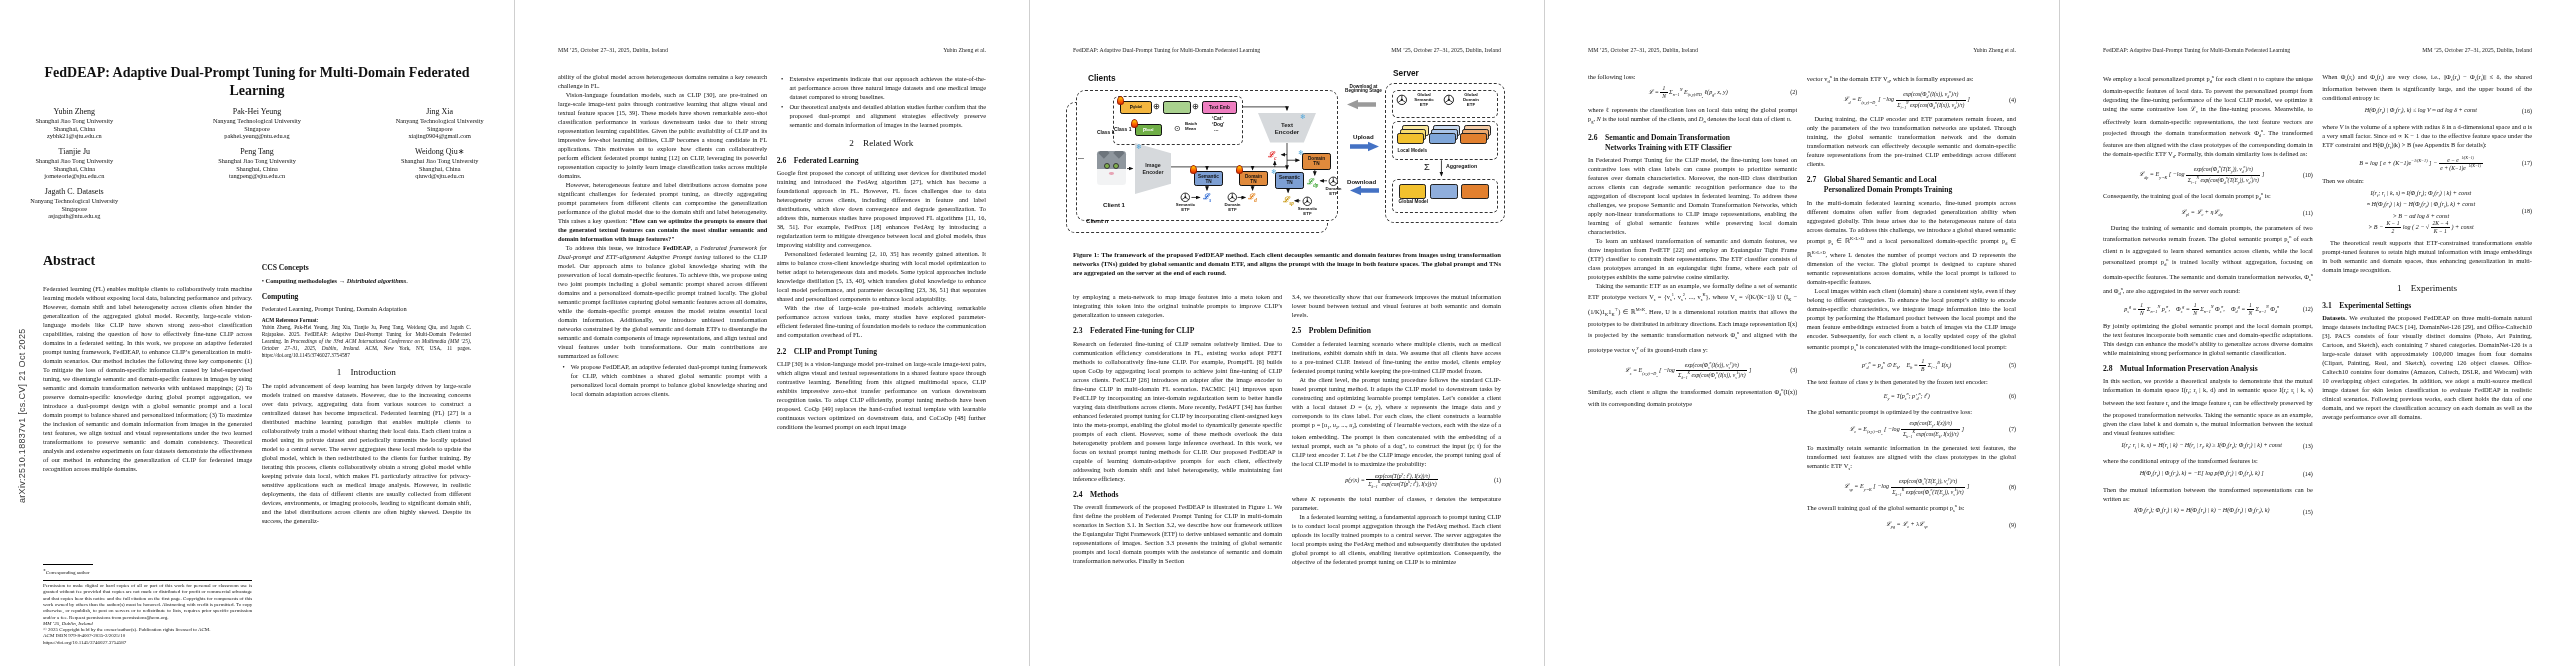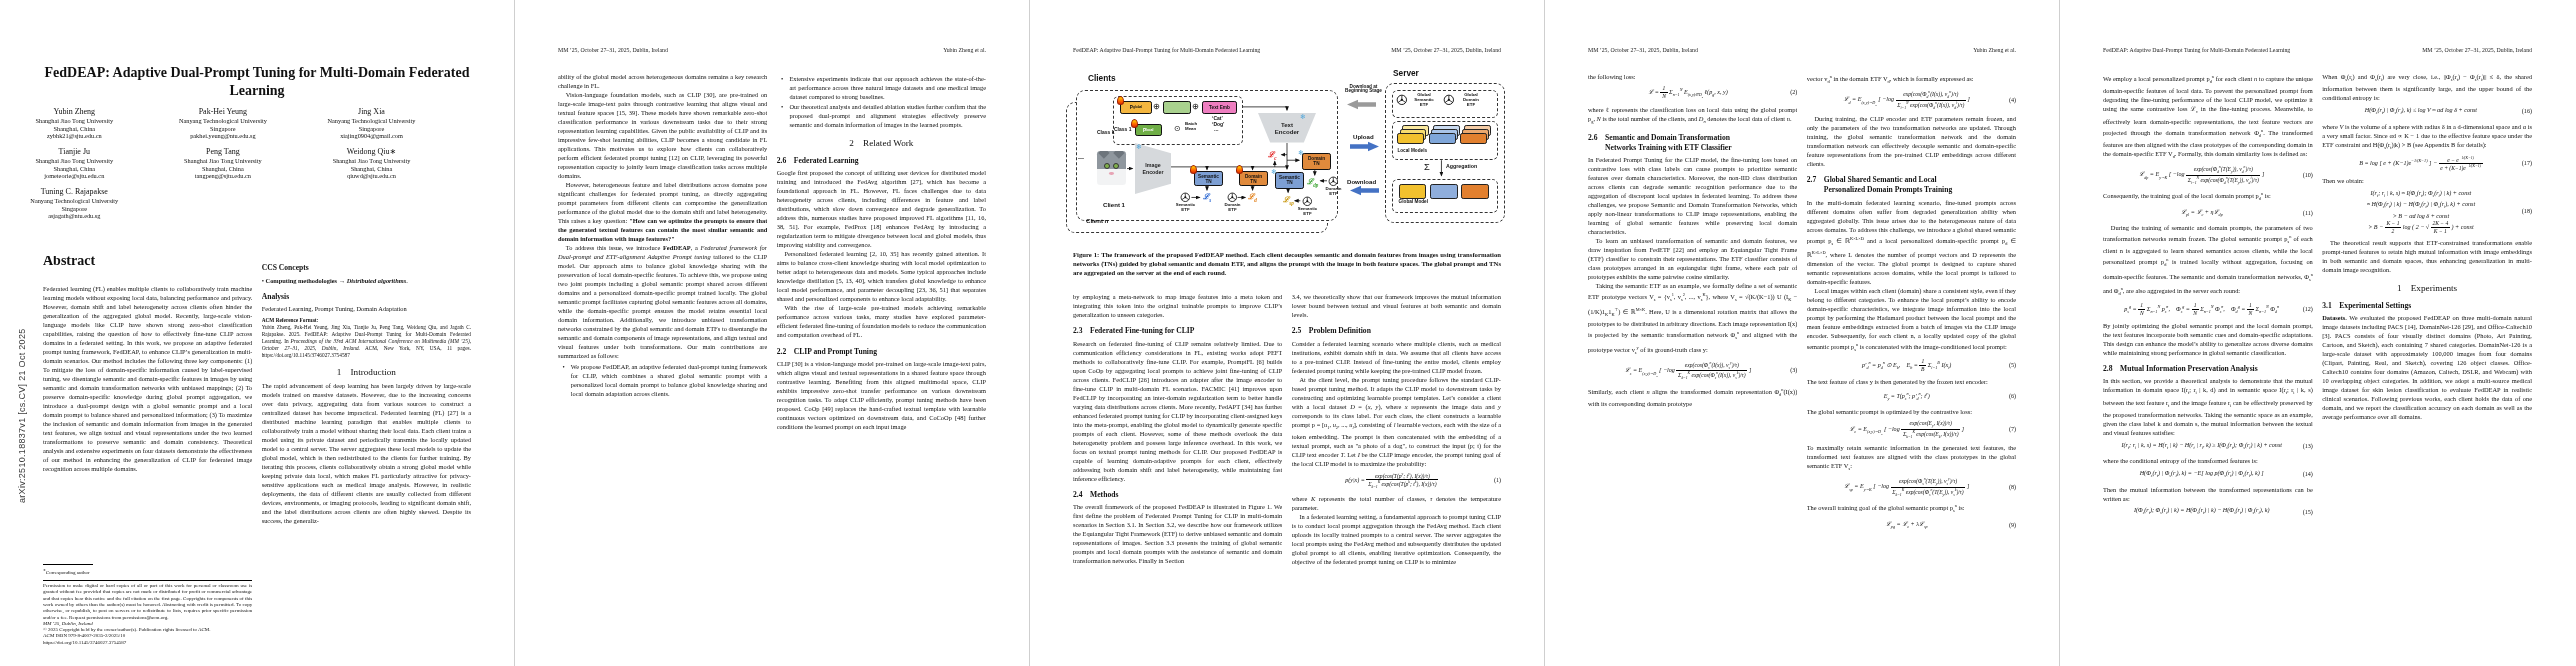--- a/index.html
+++ b/index.html
@@ -31,21 +31,21 @@
   .fnote.link{color:#111;}
   .acmref{font-size:5.3px;line-height:7px;margin:3.3px 0 0;text-align:justify;}
   .rule-sm{width:50px;border-top:0.6px solid #000;margin:5.6px 0 1.7px;}
   .rule-lg{width:100%;border-top:0.6px solid #000;margin:4.4px 0 2.2px;}
   .push{margin-top:auto;}
   
   .arxiv{position:absolute;left:16.7px;top:503px;transform:rotate(-90deg);transform-origin:left top;
          white-space:nowrap;font-family:"Liberation Sans",sans-serif;font-size:9px;color:#3a3a3a;letter-spacing:0.3px;}
   .title{position:absolute;top:64px;left:39px;right:39px;text-align:center;font-size:14px;font-weight:bold;line-height:18px;}
   .authors{position:absolute;top:107px;left:0;right:0;}
-  .arow{display:flex;justify-content:flex-start;}
+  .arow{display:flex;justify-content:space-between;}
   .acell{width:143px;margin:0 2.8px 7.2px;text-align:center;}
   .aname{font-size:8px;line-height:10px;}
   .aaff{font-size:6.3px;line-height:7.6px;}
   
   .fig{position:absolute;top:60px;left:17px;width:480px;height:186px;font-family:"Liberation Sans",sans-serif;}
   .figsvg{position:absolute;left:0;top:0;z-index:1;}
   .dash{position:absolute;border:0.9px dashed #333;border-radius:9px;z-index:0;background:transparent;}
   .sbox{position:absolute;border:0.8px solid #111;border-radius:2.2px;z-index:2;display:flex;align-items:center;
         justify-content:center;text-align:center;font-weight:bold;font-size:4.7px;line-height:5px;}
   .flab{position:absolute;z-index:3;font-weight:bold;}
@@ -110,21 +110,21 @@
           </div>
         <div class="acell">
             <div class="aname">Weidong Qiu∗</div>
             <div class="aaff">Shanghai Jiao Tong University</div>
             <div class="aaff">Shanghai, China</div>
             <div class="aaff">qiuwd@sjtu.edu.cn</div>
           </div>
       </div>
       <div class="arow">
         <div class="acell">
-            <div class="aname">Tuning C. Rajapakse</div>
+            <div class="aname">Jagath C. Datasets</div>
             <div class="aaff">Nanyang Technological University</div>
             <div class="aaff">Singapore</div>
             <div class="aaff">asjagath@ntu.edu.sg</div>
           </div>
       </div>
     </div>
     <div class="cols" style="top:256px;height:390px;">
       <div class="col flexcol" style="height:390px;">
           <div class="habs">Abstract</div>
           <p class="p">Federated learning (FL) enables multiple clients to collaboratively train machine learning models without exposing local data, balancing performance and privacy. However, domain shift and label heterogeneity across clients often hinder the generalization of the aggregated global model. Recently, large-scale vision-language models like CLIP have shown strong zero-shot classification capabilities, raising the question of how to effectively fine-tune CLIP across domains in a federated setting. In this work, we propose an adaptive federated prompt tuning framework, FedDEAP, to enhance CLIP’s generalization in multi-domain scenarios. Our method includes the following three key components: (1) To mitigate the loss of domain-specific information caused by label-supervised tuning, we disentangle semantic and domain-specific features in images by using semantic and domain transformation networks with unbiased mappings; (2) To preserve domain-specific knowledge during global prompt aggregation, we introduce a dual-prompt design with a global semantic prompt and a local domain prompt to balance shared and personalized information; (3) To maximize the inclusion of semantic and domain information from images in the generated text features, we align textual and visual representations under the two learned transformations to preserve semantic and domain consistency. Theoretical analysis and extensive experiments on four datasets demonstrate the effectiveness of our method in enhancing the generalization of CLIP for federated image recognition across multiple domains.</p>
@@ -134,21 +134,21 @@
           <div class="rule-lg"></div>
           <p class="fnote">Permission to make digital or hard copies of all or part of this work for personal or classroom use is granted without fee provided that copies are not made or distributed for profit or commercial advantage and that copies bear this notice and the full citation on the first page. Copyrights for components of this work owned by others than the author(s) must be honored. Abstracting with credit is permitted. To copy otherwise, or republish, to post on servers or to redistribute to lists, requires prior specific permission and/or a fee. Request permissions from permissions@acm.org.</p>
           <p class="fnote it">MM ’25, Dublin, Ireland</p>
           <p class="fnote">© 2025 Copyright held by the owner/author(s). Publication rights licensed to ACM.</p>
           <p class="fnote">ACM ISBN 979-8-4007-2035-2/2025/10</p>
           <p class="fnote link">https://doi.org/10.1145/3746027.3754587</p>
         </div>
       <div class="col" style="height:390px;">
           <div class="h2">CCS Concepts</div>
           <p class="p">• <b>Computing methodologies</b> → <b><i>Distributed algorithms</i></b>.</p>
-          <div class="h2">Analysis</div>
+          <div class="h2">Computing</div>
           <p class="p">Federated Learning, Prompt Tuning, Domain Adaptation</p>
           <div class="acmref"><b>ACM Reference Format:</b><br>Yubin Zheng, Pak-Hei Yeung, Jing Xia, Tianjie Ju, Peng Tang, Weidong Qiu, and Jagath C. Rajapakse. 2025. FedDEAP: Adaptive Dual-Prompt Tuning for Multi-Domain Federated Learning. In <i>Proceedings of the 33rd ACM International Conference on Multimedia (MM ’25), October 27–31, 2025, Dublin, Ireland.</i> ACM, New York, NY, USA, 11 pages. https://doi.org/10.1145/3746027.3754587</div>
           <div class="h1">1 Introduction</div>
           <p class="p">The rapid advancement of deep learning has been largely driven by large-scale models trained on massive datasets. However, due to the increasing concerns over data privacy, aggregating data from various sources to construct a centralized dataset has become impractical. Federated learning (FL) [27] is a distributed machine learning paradigm that enables multiple clients to collaboratively train a model without sharing their local data. Each client trains a model using its private dataset and periodically transmits the locally updated model to a central server. The server aggregates these local models to update the global model, which is then redistributed to the clients for further training. By iterating this process, clients collaboratively obtain a strong global model while keeping private data local, which makes FL particularly attractive for privacy-sensitive applications such as medical image analysis. However, in realistic deployments, the data of different clients are usually collected from different devices, environments, or imaging protocols, leading to significant domain shift, and the label distributions across clients are often highly skewed. Despite its success, the generaliz-</p>
         </div>
     </div>
   </div>
 
   <div class="page">
     <div class="runhead rh-left">MM ’25, October 27–31, 2025, Dublin, Ireland</div>

